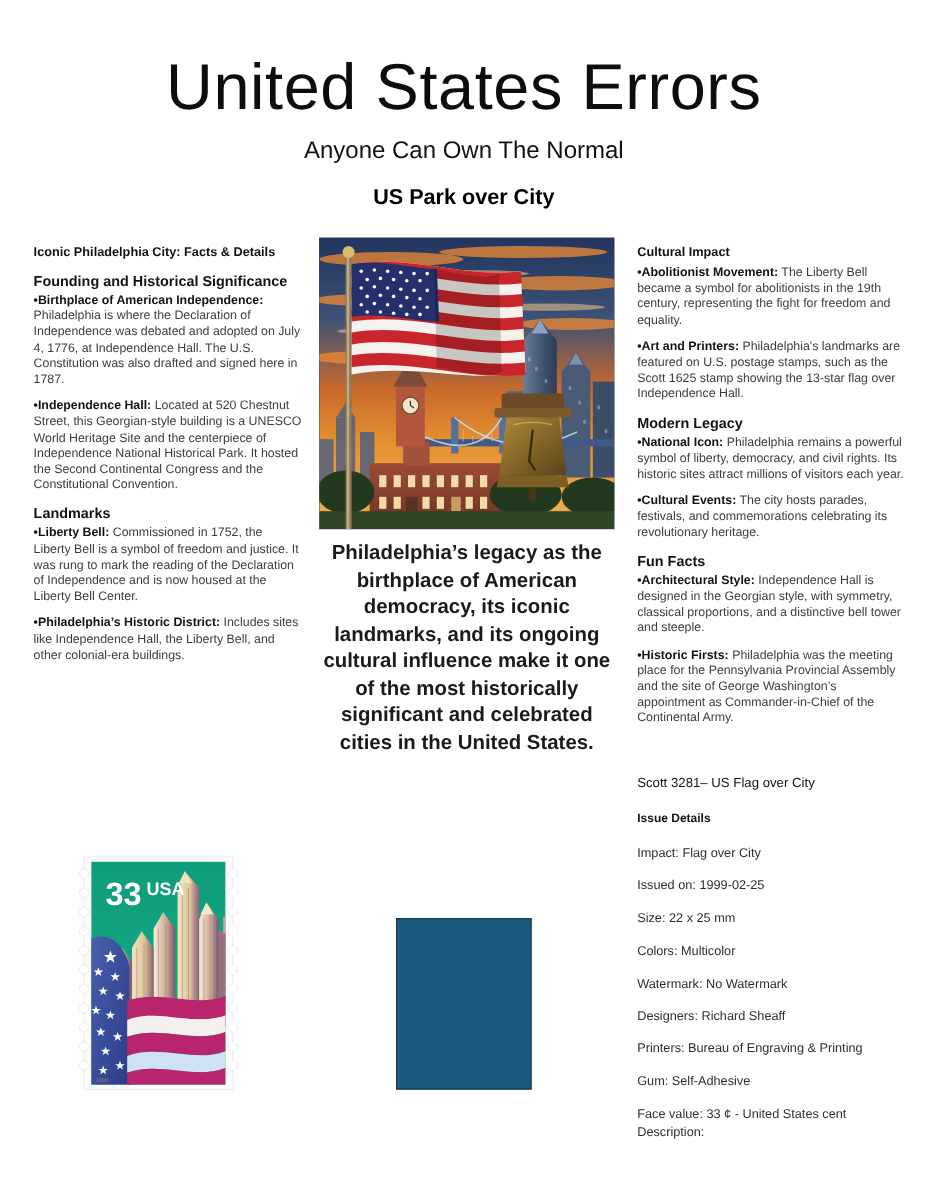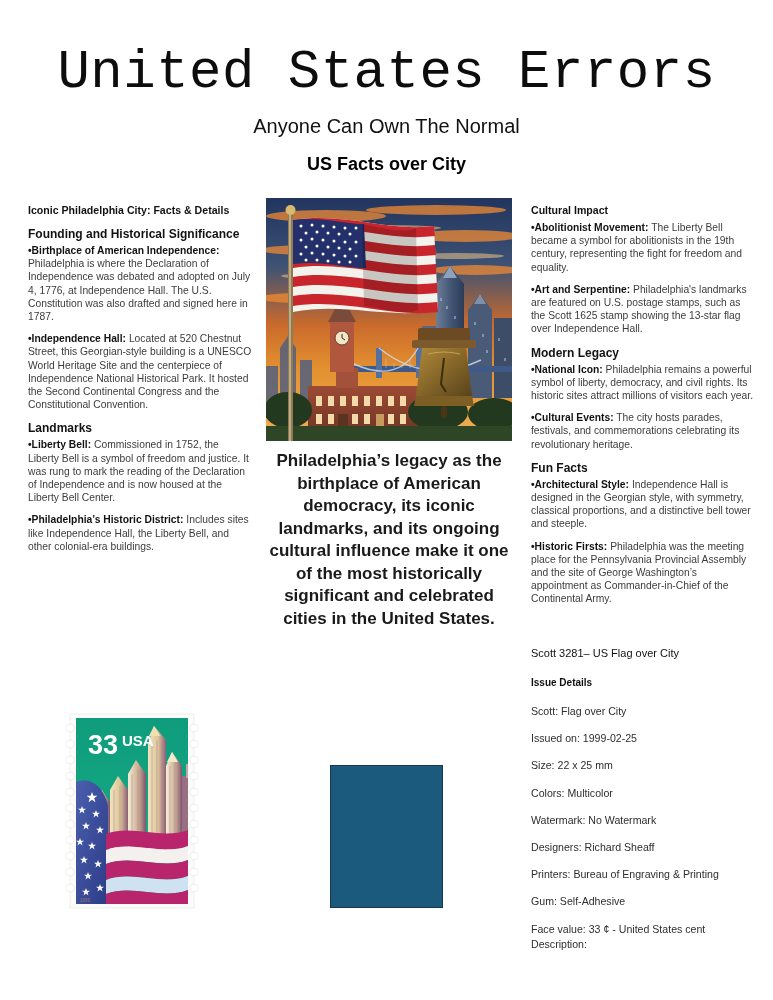--- a/index.html
+++ b/index.html
@@ -16,21 +16,21 @@
     overflow: hidden;
   }
 
   
   .page-title {
     position: absolute;
     top: 44px;
     left: 0;
     width: 773px;
     text-align: center;
-    font-family: Liberation Mono, monospace;
+    font-family: Liberation Sans, sans-serif;
     font-size: 54px;
     line-height: 58px;
     font-weight: 400;
     letter-spacing: 0.5px;
     color: #0d0d0d;
   }
   .page-subtitle {
     position: absolute;
     top: 114px;
     left: 0;
@@ -159,38 +159,38 @@
     margin-bottom: 14.2px;
     white-space: nowrap;
   }
   .issue .row.tight { margin-bottom: 2px; }
 </style>
 </head>
 <body>
 
 <div class="page-title">United States Errors</div>
 <div class="page-subtitle">Anyone Can Own The Normal</div>
-<div class="page-section-title">US Facts over City</div>
+<div class="page-section-title">US Park over City</div>
 
 <div class="col col-left">
   <h3>Iconic Philadelphia City: Facts &amp; Details</h3>
 
   <h4>Founding and Historical Significance</h4>
   <p><b>•Birthplace of American Independence:</b><span> Philadelphia is where the Declaration of Independence was debated and adopted on July 4, 1776, at Independence Hall. The U.S. Constitution was also drafted and signed here in 1787.</span></p>
   <p><b>•Independence Hall:</b><span> Located at 520 Chestnut Street, this Georgian-style building is a UNESCO World Heritage Site and the centerpiece of Independence National Historical Park. It hosted the Second Continental Congress and the Constitutional Convention.</span></p>
 
   <h4>Landmarks</h4>
   <p><b>•Liberty Bell:</b><span> Commissioned in 1752, the Liberty Bell is a symbol of freedom and justice. It was rung to mark the reading of the Declaration of Independence and is now housed at the Liberty Bell Center.</span></p>
   <p><b>•Philadelphia’s Historic District:</b><span> Includes sites like Independence Hall, the Liberty Bell, and other colonial-era buildings.</span></p>
 </div>
 
 <div class="col col-right">
   <h3>Cultural Impact</h3>
   <p><b>•Abolitionist Movement:</b><span> The Liberty Bell became a symbol for abolitionists in the 19th century, representing the fight for freedom and equality.</span></p>
-  <p><b>•Art and Serpentine:</b><span> Philadelphia's landmarks are featured on U.S. postage stamps, such as the Scott 1625 stamp showing the 13-star flag over Independence Hall.</span></p>
+  <p><b>•Art and Printers:</b><span> Philadelphia's landmarks are featured on U.S. postage stamps, such as the Scott 1625 stamp showing the 13-star flag over Independence Hall.</span></p>
 
   <h4>Modern Legacy</h4>
   <p><b>•National Icon:</b><span> Philadelphia remains a powerful symbol of liberty, democracy, and civil rights. Its historic sites attract millions of visitors each year.</span></p>
   <p><b>•Cultural Events:</b><span> The city hosts parades, festivals, and commemorations celebrating its revolutionary heritage.</span></p>
 
   <h4>Fun Facts</h4>
   <p><b>•Architectural Style:</b><span> Independence Hall is designed in the Georgian style, with symmetry, classical proportions, and a distinctive bell tower and steeple.</span></p>
   <p><b>•Historic Firsts:</b><span> Philadelphia was the meeting place for the Pennsylvania Provincial Assembly and the site of George Washington’s appointment as Commander-in-Chief of the Continental Army.</span></p>
 </div>
 
@@ -508,21 +508,21 @@
     </g>
   </svg>
 </div>
 
 <div class="blue-block"></div>
 
 <div class="issue">
   <div class="scott">Scott 3281– US Flag over City</div>
   <div class="details-head">Issue Details</div>
 
-  <div class="row">Scott:  Flag over City</div>
+  <div class="row">Impact:  Flag over City</div>
   <div class="row">Issued on: 1999-02-25</div>
   <div class="row">Size:  22 x 25 mm</div>
   <div class="row">Colors:  Multicolor</div>
   <div class="row">Watermark: No Watermark</div>
   <div class="row">Designers: Richard Sheaff</div>
   <div class="row">Printers:  Bureau of Engraving &amp; Printing</div>
   <div class="row">Gum: Self-Adhesive</div>
 
   <div class="row tight">Face value: 33 ¢ - United States cent</div>
   <div class="row tight">Description:</div>

